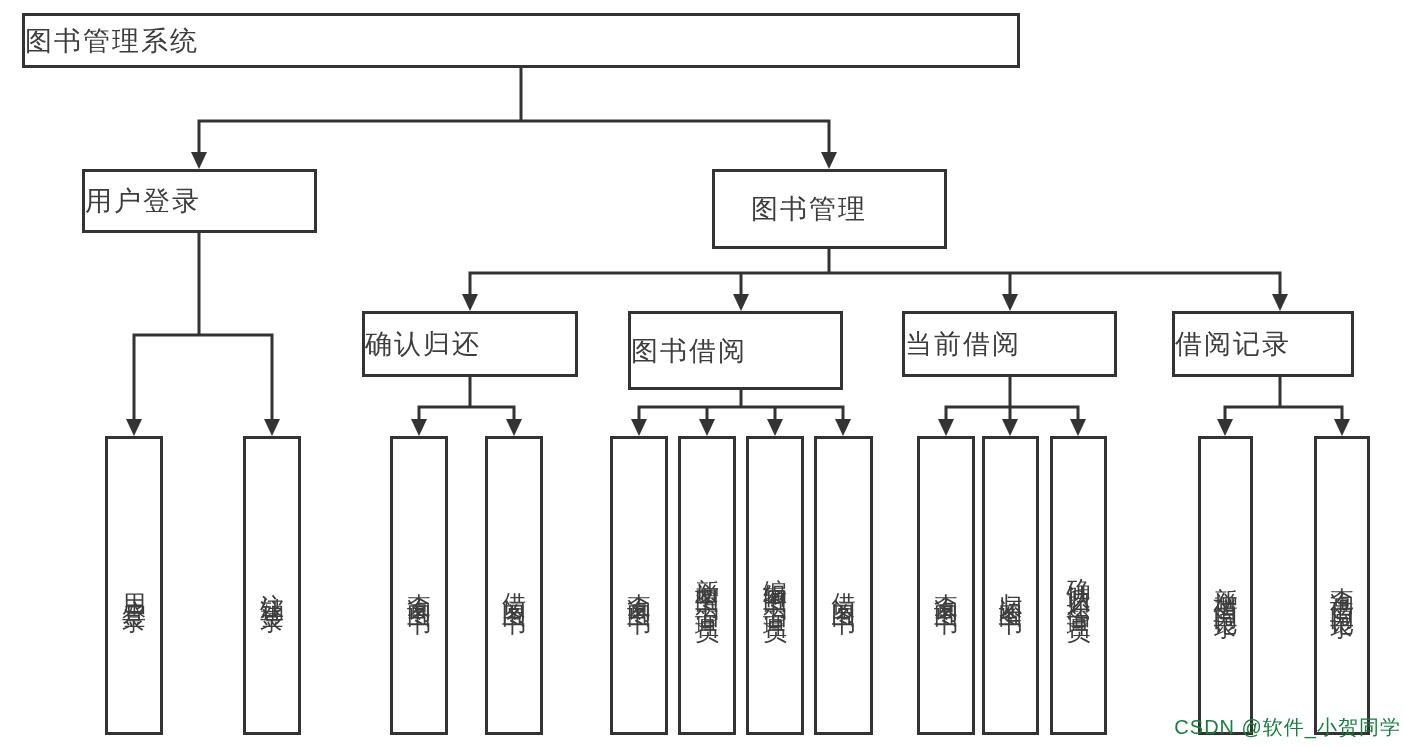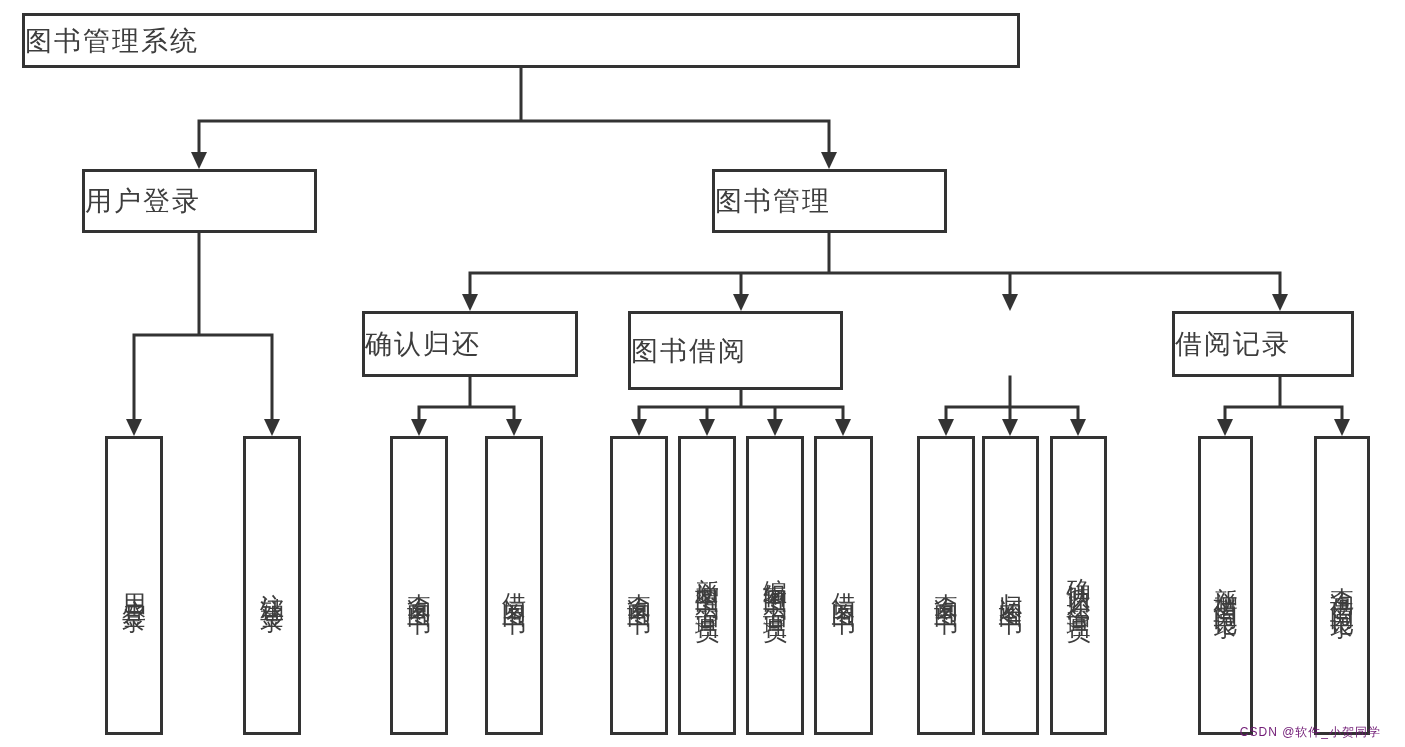--- a/index.html
+++ b/index.html
@@ -49,24 +49,24 @@
   .vtext {
     writing-mode: vertical-rl;
     text-orientation: mixed;
     font-size: 24px;
     letter-spacing: 6px;
     color: #3d3d3d;
     white-space: nowrap;
   }
   .watermark {
     position: absolute;
-    right: 24px;
+    right: 4px;
     bottom: 6px;
-    font-size: 12px;
-    color: #701a75;
+    font-size: 20px;
+    color: #15803d;
     letter-spacing: 1px;
     z-index: 3;
   }
 </style>
 </head>
 <body>
 
 <div class="canvas">
 
   <svg class="connector-layer" width="1405" height="747" viewBox="0 0 1405 747">
@@ -100,29 +100,32 @@
     </g>
   </svg>
 
   <div class="hbox" style="left:22px; top:13px; width:998px; height:55px;">
     <span>图书管理系统</span>
   </div>
 
   <div class="hbox" style="left:82px; top:169px; width:235px; height:64px;">
     <span>用户登录</span>
   </div>
-  <div class="hbox" style="left:712px; top:169px; width:235px; height:64px;">
+  <div class="hbox" style="left:712px; top:169px; width:235px; height:80px;padding-left:36px;">
     <span>图书管理</span>
   </div>
 
   <div class="hbox" style="left:362px; top:311px; width:216px; height:66px;">
     <span>确认归还</span>
   </div>
   <div class="hbox" style="left:628px; top:311px; width:215px; height:79px;">
     <span>图书借阅</span>
+  </div>
+  <div class="hbox" style="left:902px; top:311px; width:215px; height:66px;">
+    <span>当前借阅</span>
   </div>
   <div class="hbox" style="left:1172px; top:311px; width:182px; height:66px;">
     <span>借阅记录</span>
   </div>
 
   <div class="vbox" style="left:105px; width:58px;">
     <span class="vtext">用户登录</span>
   </div>
   <div class="vbox" style="left:243px; width:58px;">
     <span class="vtext">注销登录</span>

